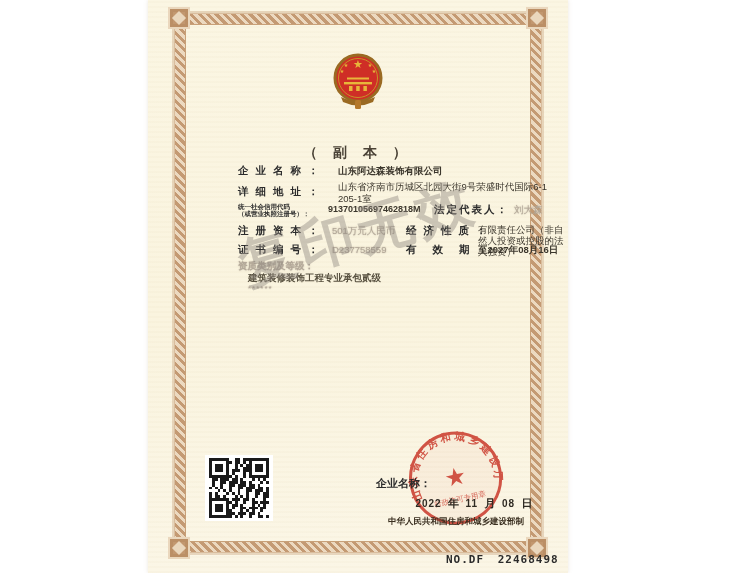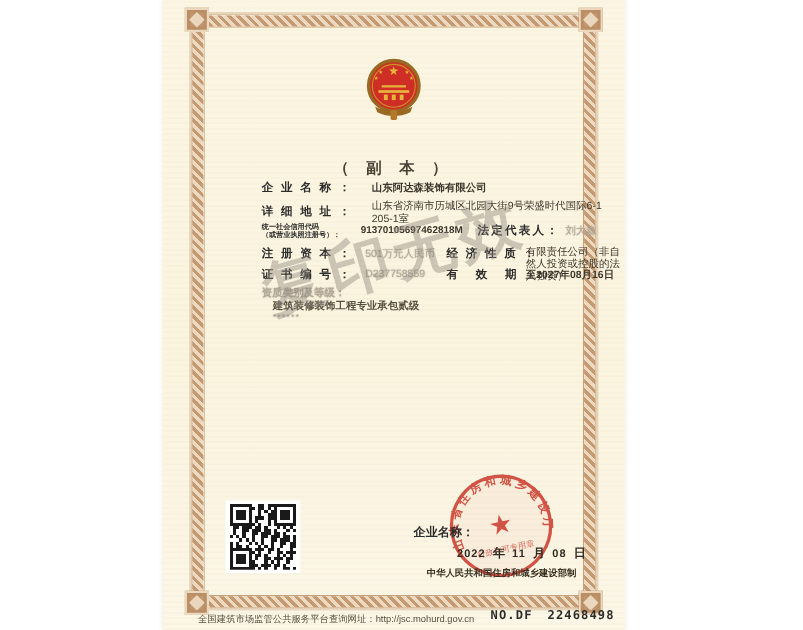--- a/index.html
+++ b/index.html
@@ -323,20 +323,19 @@
       <span class="num">2022</span>
       <span class="unit">年</span>
       <span class="num">11</span>
       <span class="unit">月</span>
       <span class="num">08</span>
       <span class="unit">日</span>
     </div>
 
     <div class="madeby">中华人民共和国住房和城乡建设部制</div>
 
-    <div class="queryline">全国建筑市场监管公共服务平台查询网址：http://jsc.mohurd.gov.cn</div>
     <div class="serial">
       <span>NO.DF</span>
       <span style="margin-left:6px;">22468498</span>
     </div>
 
   </div>
 </div>
 
 </body></html>

